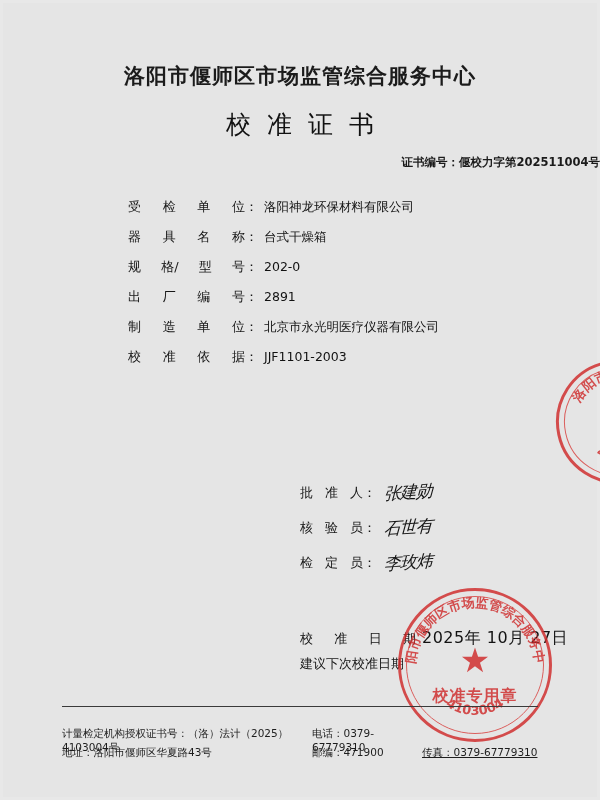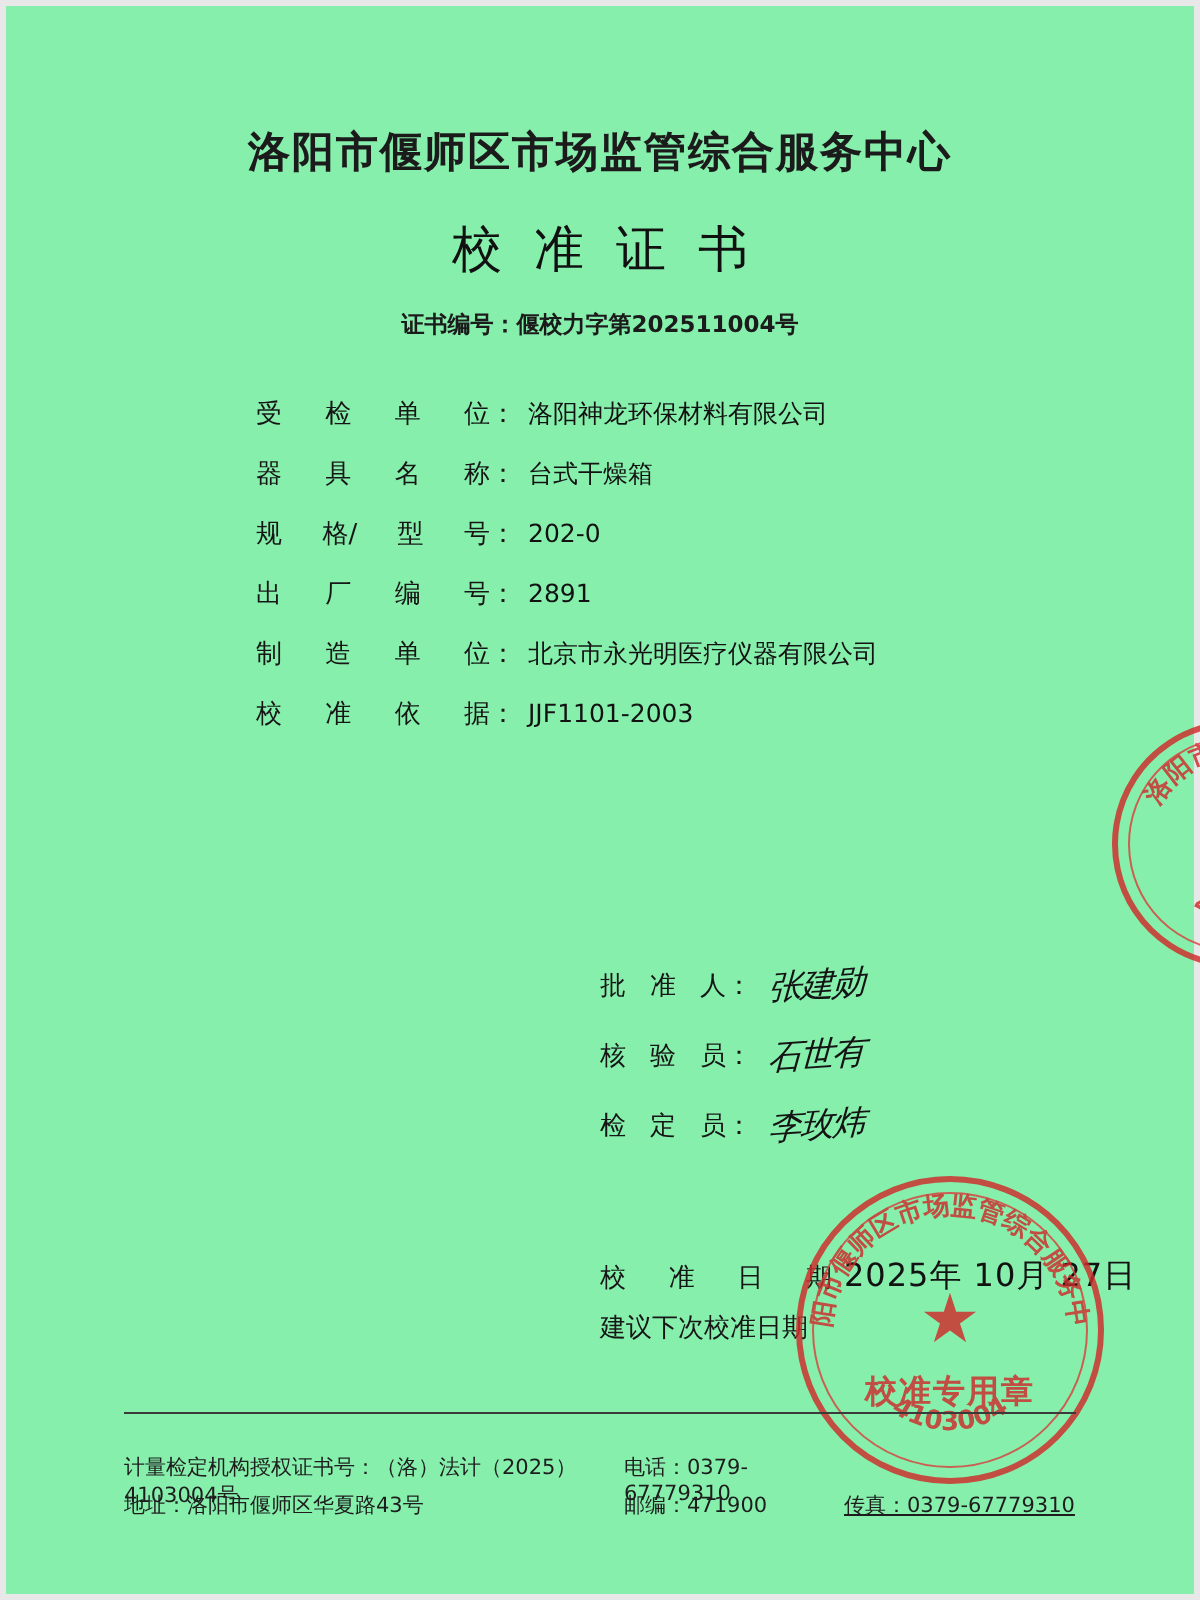--- a/index.html
+++ b/index.html
@@ -7,21 +7,21 @@
     padding: 0;
     background: #cfcfcf;
   }
   body {
     font-family: "DejaVu Sans", "Liberation Sans", sans-serif;
   }
   .page {
     position: relative;
     width: 600px;
     height: 800px;
-    background: #86efac;
+    background: #e5e5e5;
     overflow: hidden;
     box-sizing: border-box;
   }
   
   .edge-top, .edge-bottom, .edge-left, .edge-right {
     position: absolute;
     background: #e8e8e8;
   }
   .edge-top { left:0; top:0; width:600px; height:3px; }
   .edge-bottom { left:0; bottom:0; width:600px; height:3px; }
@@ -49,21 +49,21 @@
     font-weight: normal;
     letter-spacing: 16px;
     text-indent: 16px;
     color: #111111;
   }
   .cert-no {
     position: absolute;
     left: 0;
     top: 155px;
     width: 600px;
-    text-align: center;
+    text-align: right;
     font-size: 11.5px;
     font-weight: bold;
     color: #1b1b1b;
   }
 
   .fields {
     position: absolute;
     left: 128px;
     top: 198px;
     width: 420px;

